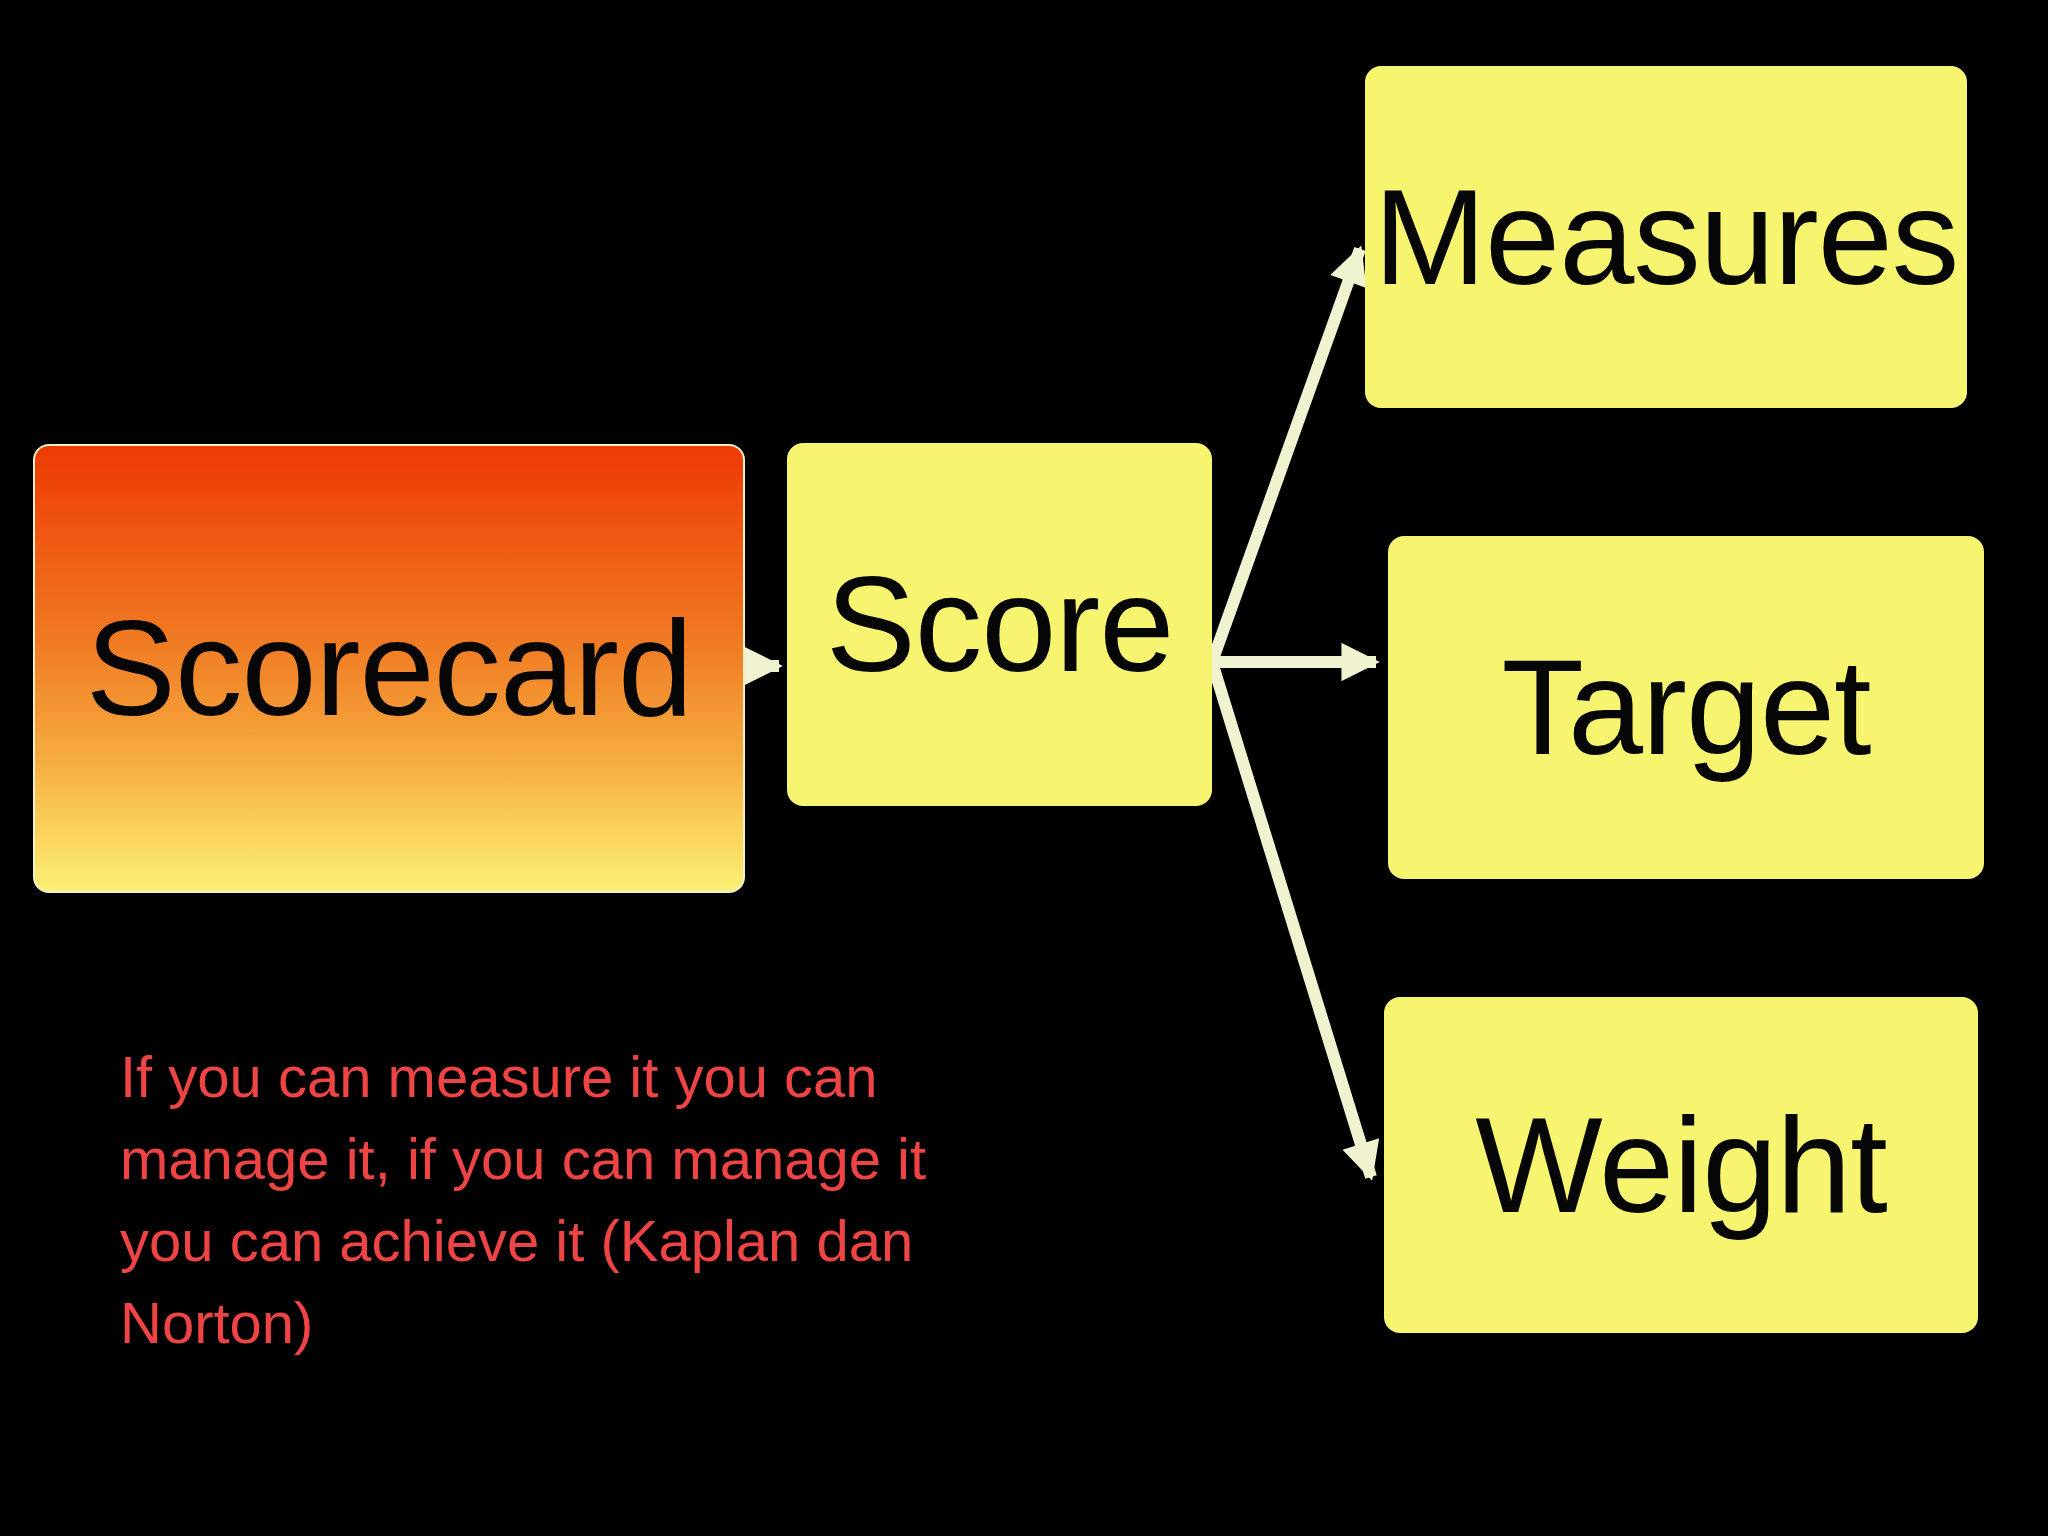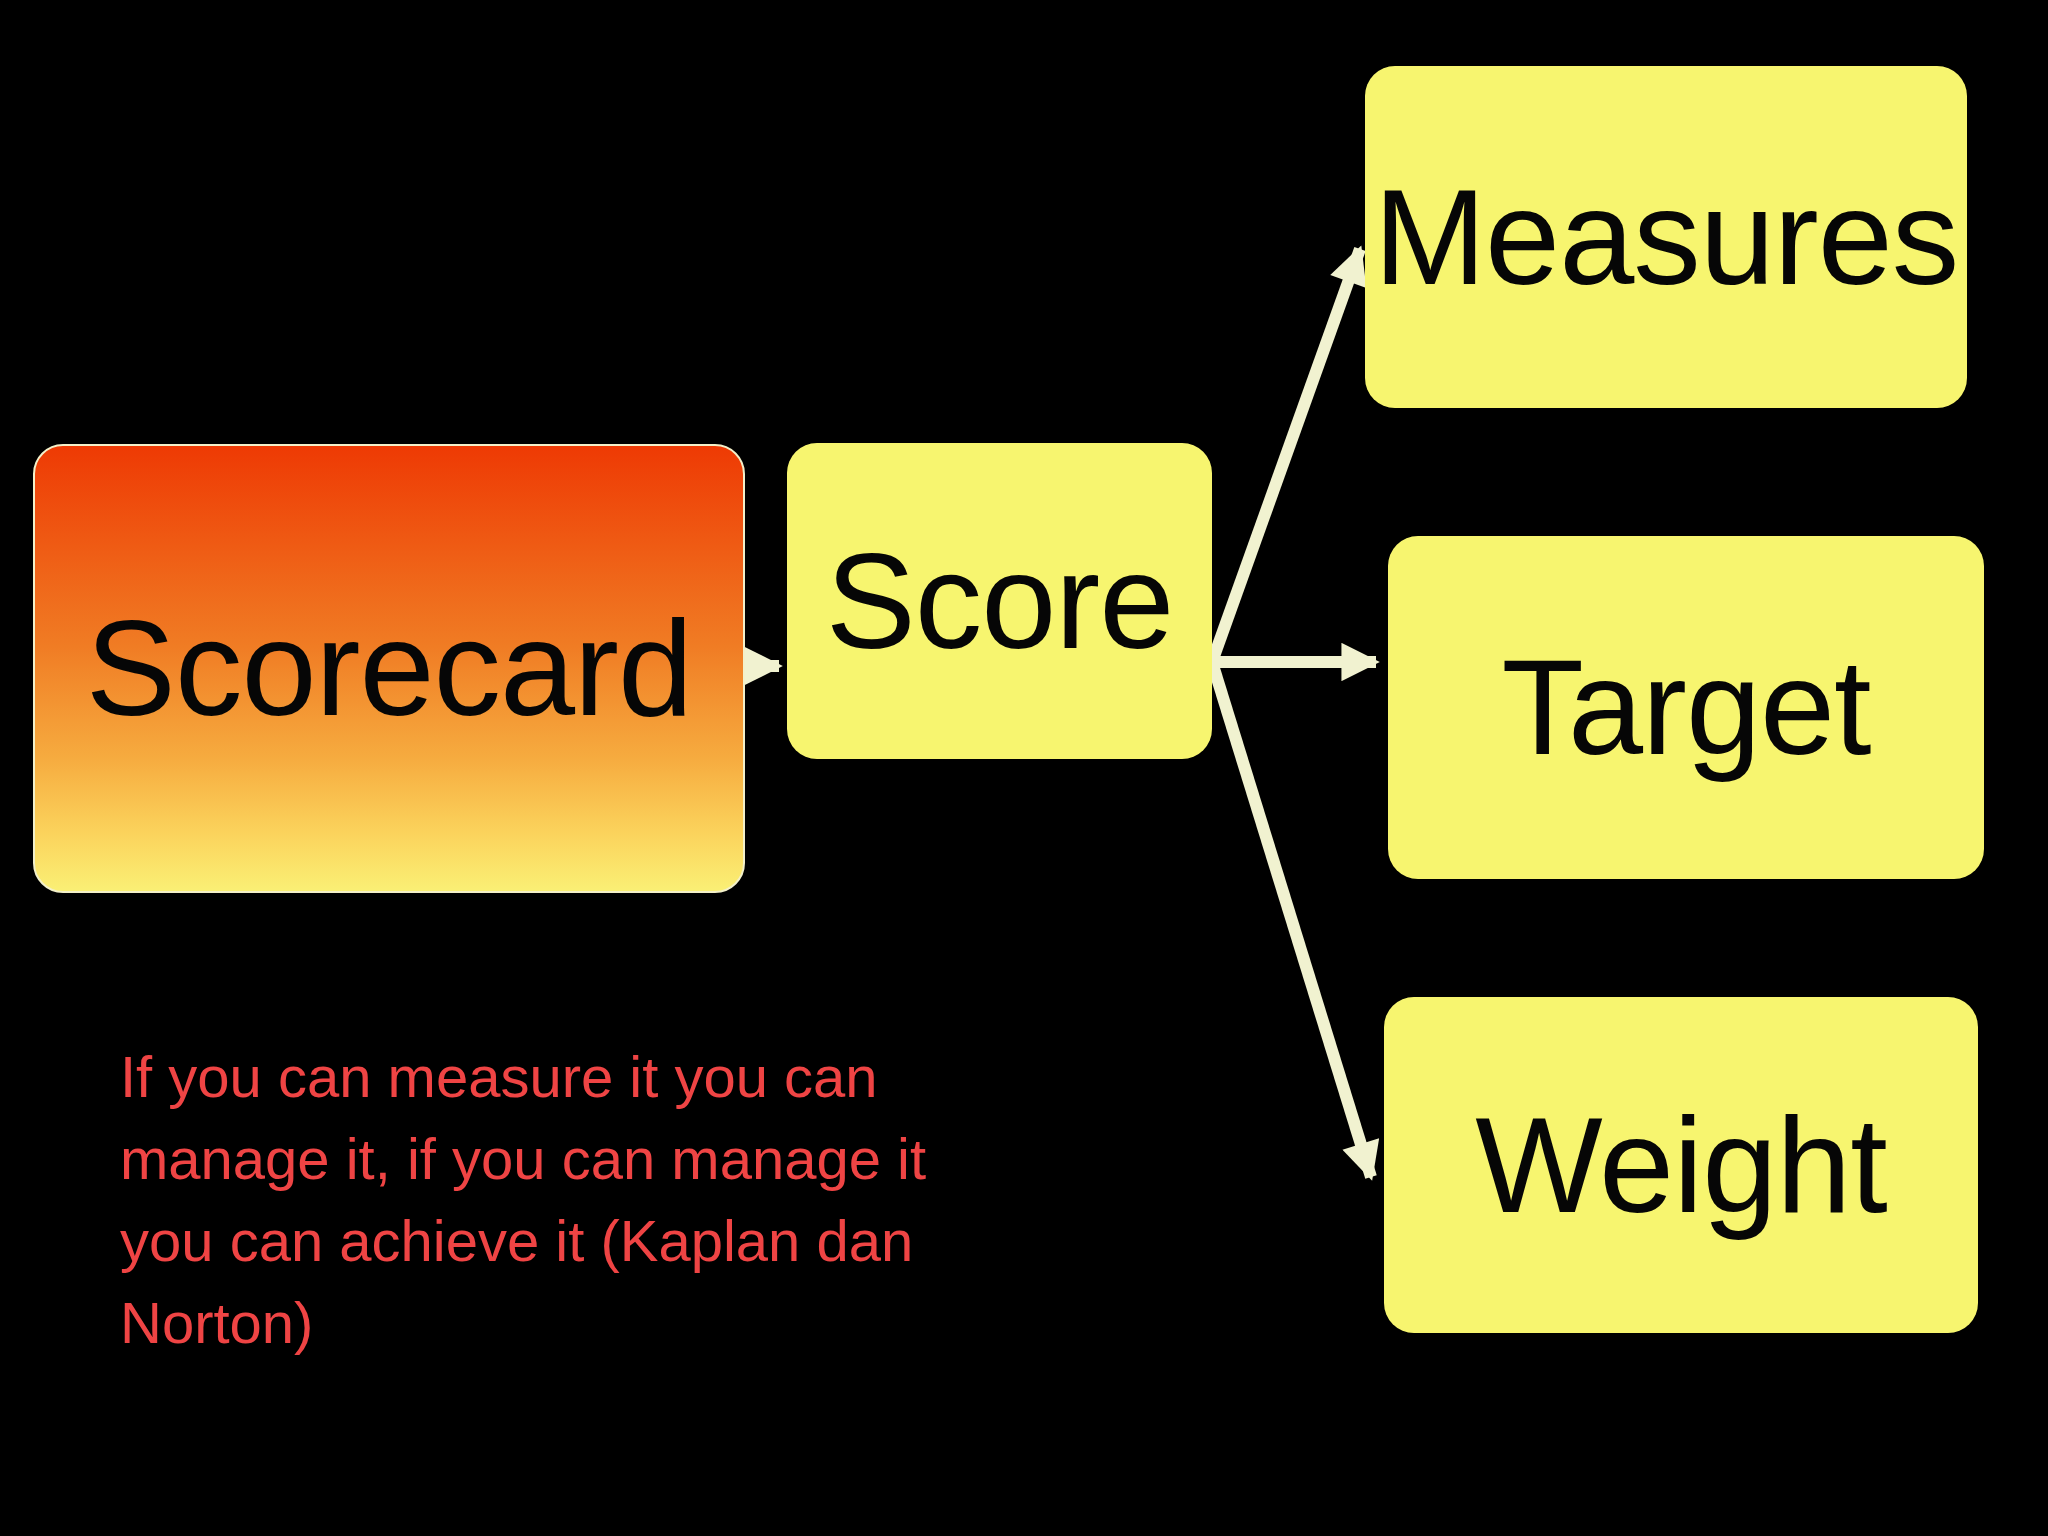--- a/index.html
+++ b/index.html
@@ -21,21 +21,21 @@
     top: 0;
     width: 2048px;
     height: 1536px;
     pointer-events: none;
   }
   .node {
     position: absolute;
     display: flex;
     align-items: center;
     justify-content: center;
-    border-radius: 30px;
+    border-radius: 16px;
     box-sizing: border-box;
   }
   .node .label {
     font-size: 135px;
     line-height: 1;
     color: #060606;
     white-space: nowrap;
     letter-spacing: -1px;
   }
   .node-scorecard {
@@ -43,21 +43,21 @@
     top: 444px;
     width: 712px;
     height: 449px;
     background: linear-gradient(180deg, #ee3a04 0%, #f07c24 45%, #f6ab3f 70%, #fbd35c 87%, #faf075 100%);
     border: 2px solid #f3f0c9;
   }
   .node-score {
     left: 787px;
     top: 443px;
     width: 425px;
-    height: 316px;
+    height: 363px;
     background: #f7f56f;
   }
   .node-measures {
     left: 1365px;
     top: 66px;
     width: 602px;
     height: 342px;
     background: #f7f56f;
   }
   .node-target {

